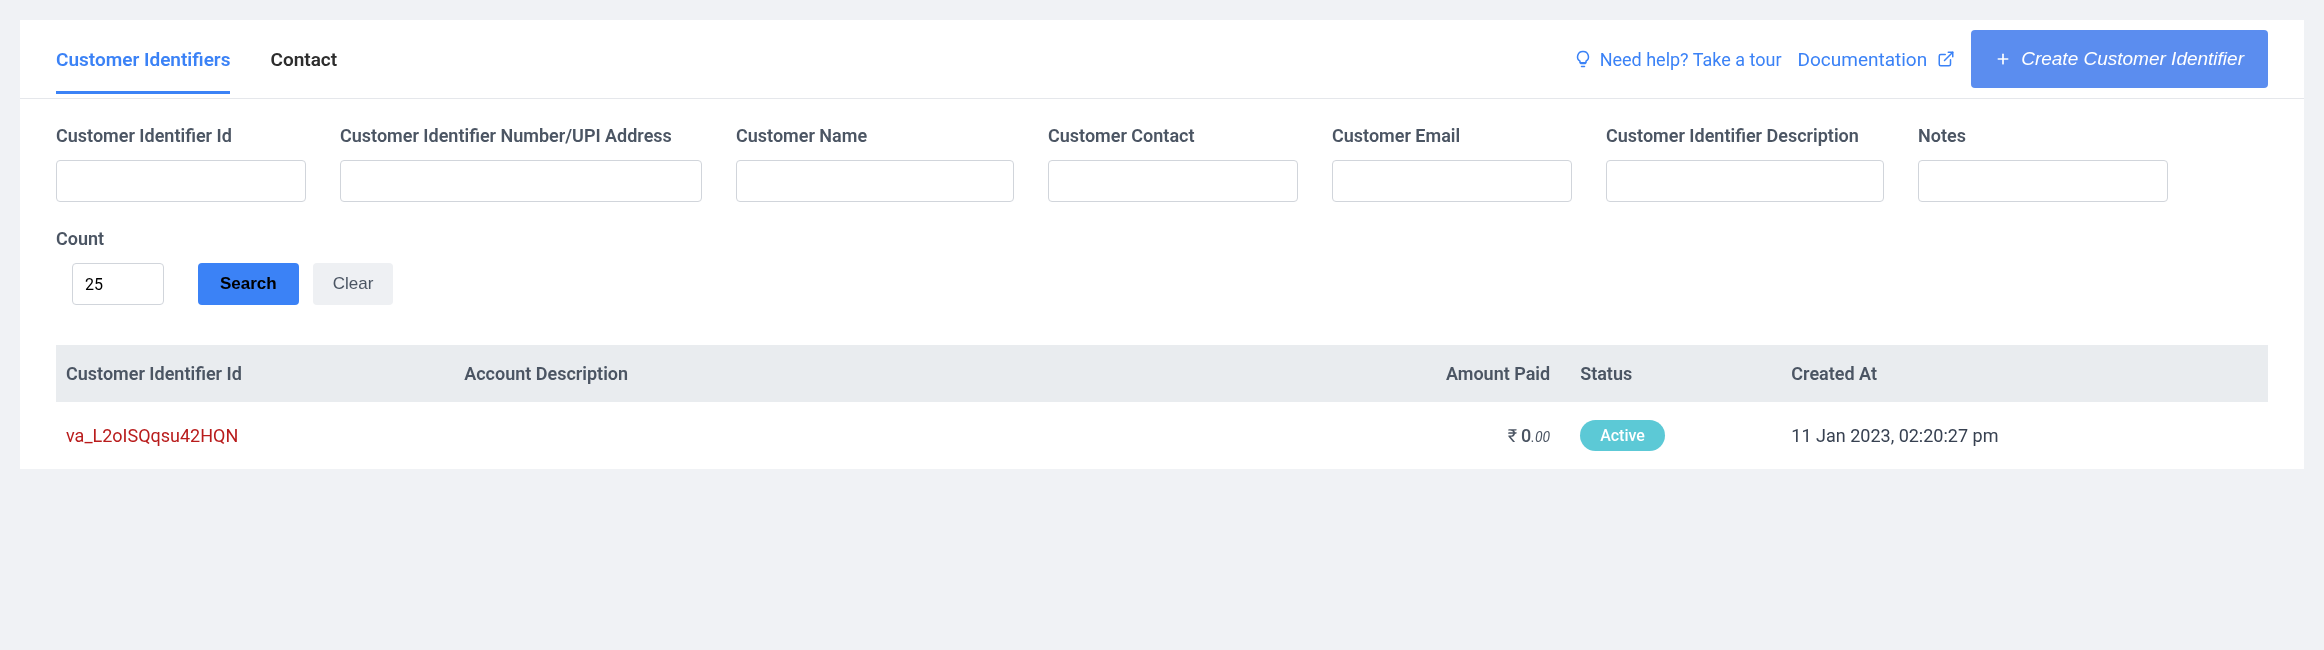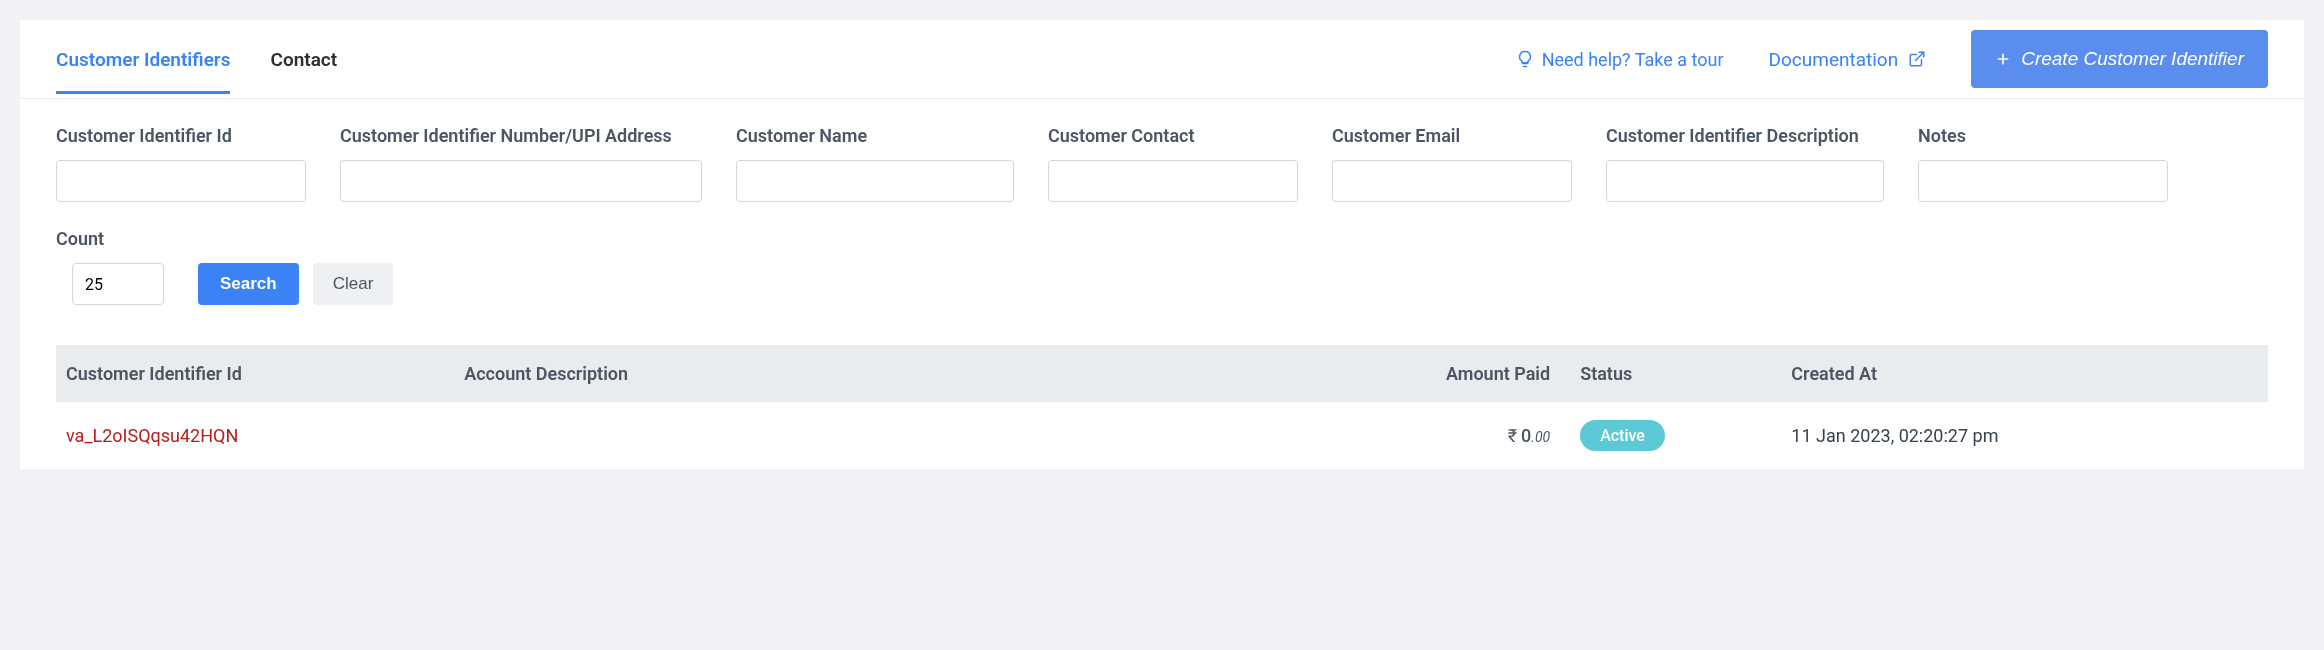--- a/index.html
+++ b/index.html
@@ -33,21 +33,21 @@
       cursor: pointer;
       border-bottom: 3px solid transparent;
     }
     .tab.active {
       color: #3b82f6;
       border-bottom: 3px solid #3b82f6;
     }
     .right-actions {
       display: flex;
       align-items: center;
-      gap: 45px;
+      gap: 16px;
     }
     .help-link {
       display: flex;
       align-items: center;
       gap: 8px;
       color: #3b82f6;
       font-size: 18px;
       cursor: pointer;
     }
     .doc-link {
@@ -104,21 +104,21 @@
     .w-240 { width: 240px; }
     .w-92 { width: 92px; margin-left: 16px; }
     .action-buttons {
       display: flex;
       align-items: flex-end;
       gap: 14px;
       padding-bottom: 0;
     }
     .btn-search {
       background: #3b82f6;
-      color: #ffffff;
+      color: #000000;
       border: none;
       border-radius: 4px;
       padding: 0 22px;
       height: 42px;
       font-size: 17px;
       font-weight: 600;
       cursor: pointer;
     }
     .btn-clear {
       background: #eef0f3;

